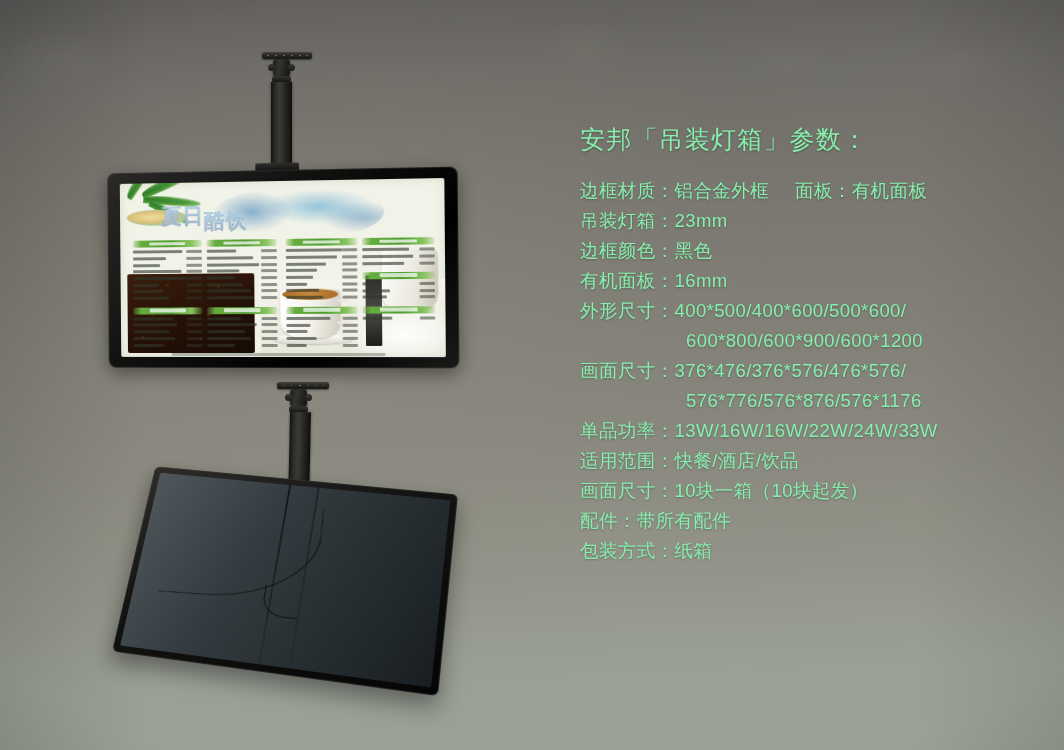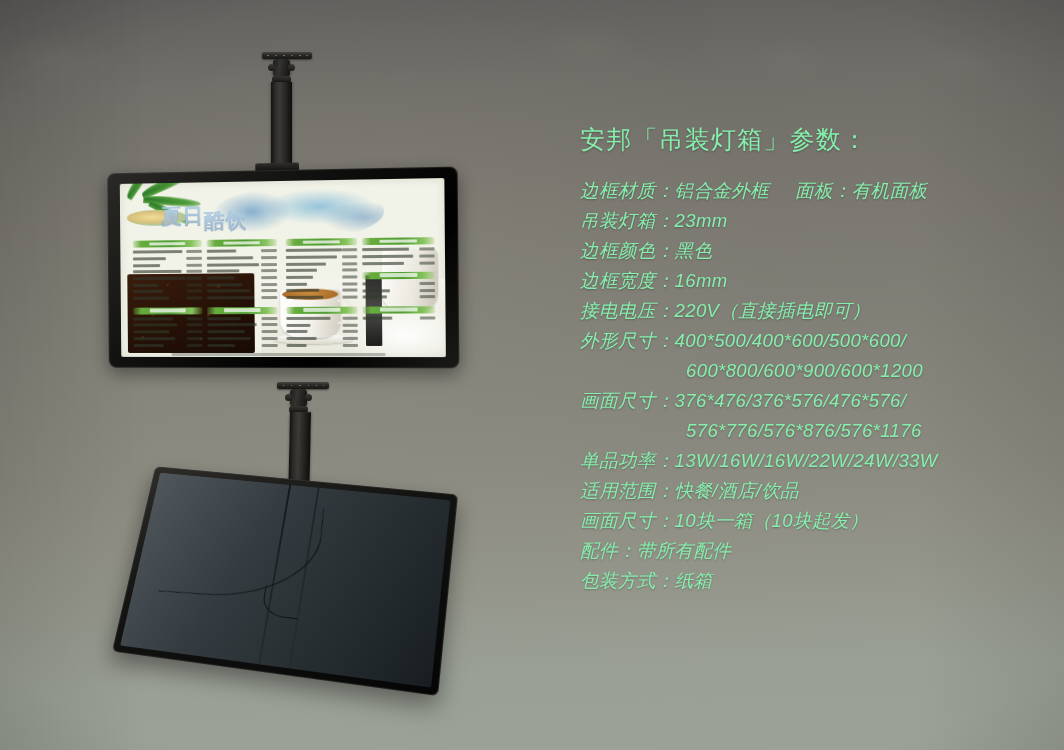--- a/index.html
+++ b/index.html
@@ -436,21 +436,20 @@
     margin-bottom: 22px;
     text-shadow: 0 1px 2px rgba(0,0,0,0.30);
   }
   .spec-row {
     display: flex;
     font-size: 18.5px;
     line-height: 30px;
     letter-spacing: 0.4px;
     text-shadow: 0 1px 2px rgba(0,0,0,0.28);
     white-space: nowrap;
-    font-style: italic;
   }
   .spec-row .label { flex: 0 0 auto; }
   .spec-row .value { flex: 0 0 auto; }
   .spec-row.cont { padding-left: 106px; }
   .spec-row .extra { padding-left: 26px; }
 </style>
 </head>
 <body>
 
 <div id="stage">
@@ -775,26 +774,22 @@
         </div>
         <div class="spec-row">
           <span class="label">吊装灯箱：</span>
           <span class="value">23mm</span>
         </div>
         <div class="spec-row">
           <span class="label">边框颜色：</span>
           <span class="value">黑色</span>
         </div>
         <div class="spec-row">
-          <span class="label">边框宽度：</span>
+          <span class="label">有机面板：</span>
           <span class="value">16mm</span>
-        </div>
-        <div class="spec-row">
-          <span class="label">接电电压：</span>
-          <span class="value">220V（直接插电即可）</span>
         </div>
         <div class="spec-row">
           <span class="label">外形尺寸：</span>
           <span class="value">400*500/400*600/500*600/</span>
         </div>
         <div class="spec-row cont">
           <span class="value">600*800/600*900/600*1200</span>
         </div>
         <div class="spec-row">
           <span class="label">画面尺寸：</span>

